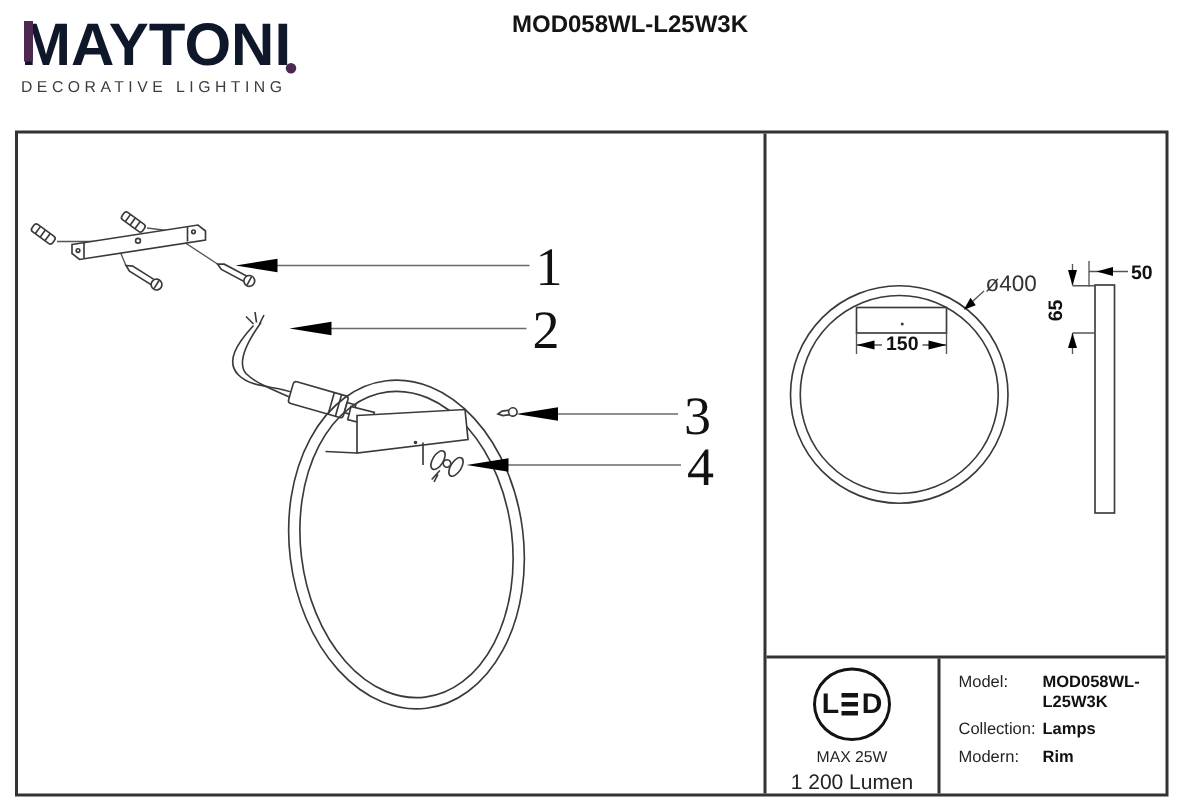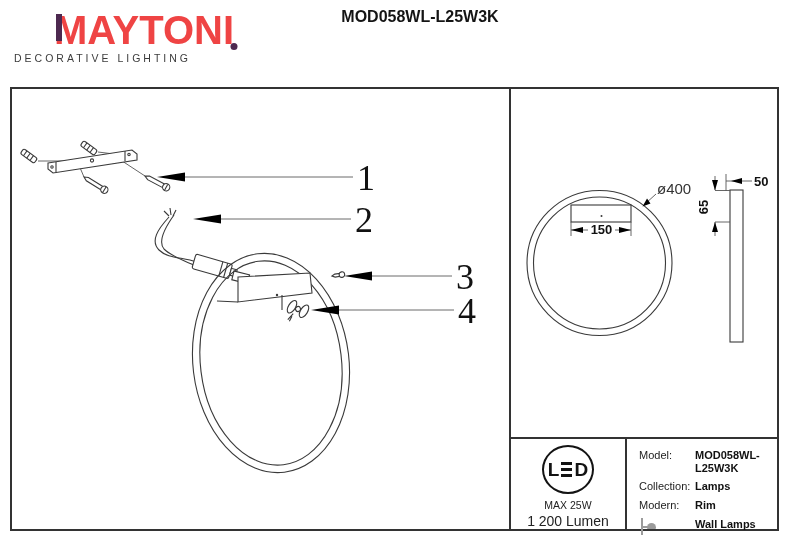--- a/index.html
+++ b/index.html
@@ -1,21 +1,21 @@
 <!DOCTYPE html>
 <html><head>
 <meta charset="utf-8">
 <style>
   * { margin:0; padding:0; box-sizing:border-box; }
   html,body { width:790px; height:539px; background:#fff; font-family:"Liberation Sans", sans-serif; color:#111; }
   .page { position:relative; width:790px; height:539px; background:#fff; overflow:hidden; }
 
   
   .logo { position:absolute; left:14px; top:8px; width:216px; }
-  .logo-word { font-weight:bold; font-size:40px; letter-spacing:0px; color:#ef4444; line-height:1.1; white-space:nowrap;margin-left:40px; }
+  .logo-word { font-weight:bold; font-size:40px; letter-spacing:0px; color:#0f172a; line-height:1.1; white-space:nowrap; }
   .logo-m { position:relative; display:inline-block; }
   .logo-m .mstroke { position:absolute; left:2px; top:6px; width:6px; height:27px; background:#4d2950; }
   .logo-i { position:relative; display:inline-block; }
   .logo-i .idot { position:absolute; left:50%; transform:translateX(-50%); top:-1px; width:7px; height:7px; border-radius:50%; background:#4d2950; }
   .tagline { margin-top:0px; text-align:left; font-size:10.5px; letter-spacing:3px; color:#3c3c3c; padding-right:2px; }
 
   .title-block { position:absolute; left:295px; top:5px; width:250px; text-align:center; }
   .title-main { font-size:23px; font-weight:bold; color:#141414; }
   .title-model { font-size:16px; font-weight:bold; color:#141414; margin-top:3px; }
 
@@ -236,21 +236,17 @@
             <span class="spec-value">MOD058WL-L25W3K</span>
           </div>
           <div class="spec-row">
             <span class="spec-label">Collection:</span>
             <span class="spec-value">Lamps</span>
           </div>
           <div class="spec-row">
             <span class="spec-label">Modern:</span>
             <span class="spec-value">Rim</span>
           </div>
-          <div class="spec-row">
-            <span class="spec-label"><span class="wl-icon"><span class="bar"></span><span class="arm"></span><span class="dome"></span></span></span>
-            <span class="spec-value">Wall Lamps</span>
-          </div>
         </div>
       </div>
     </div>
   </div>
 </div>
 
 </body></html>

